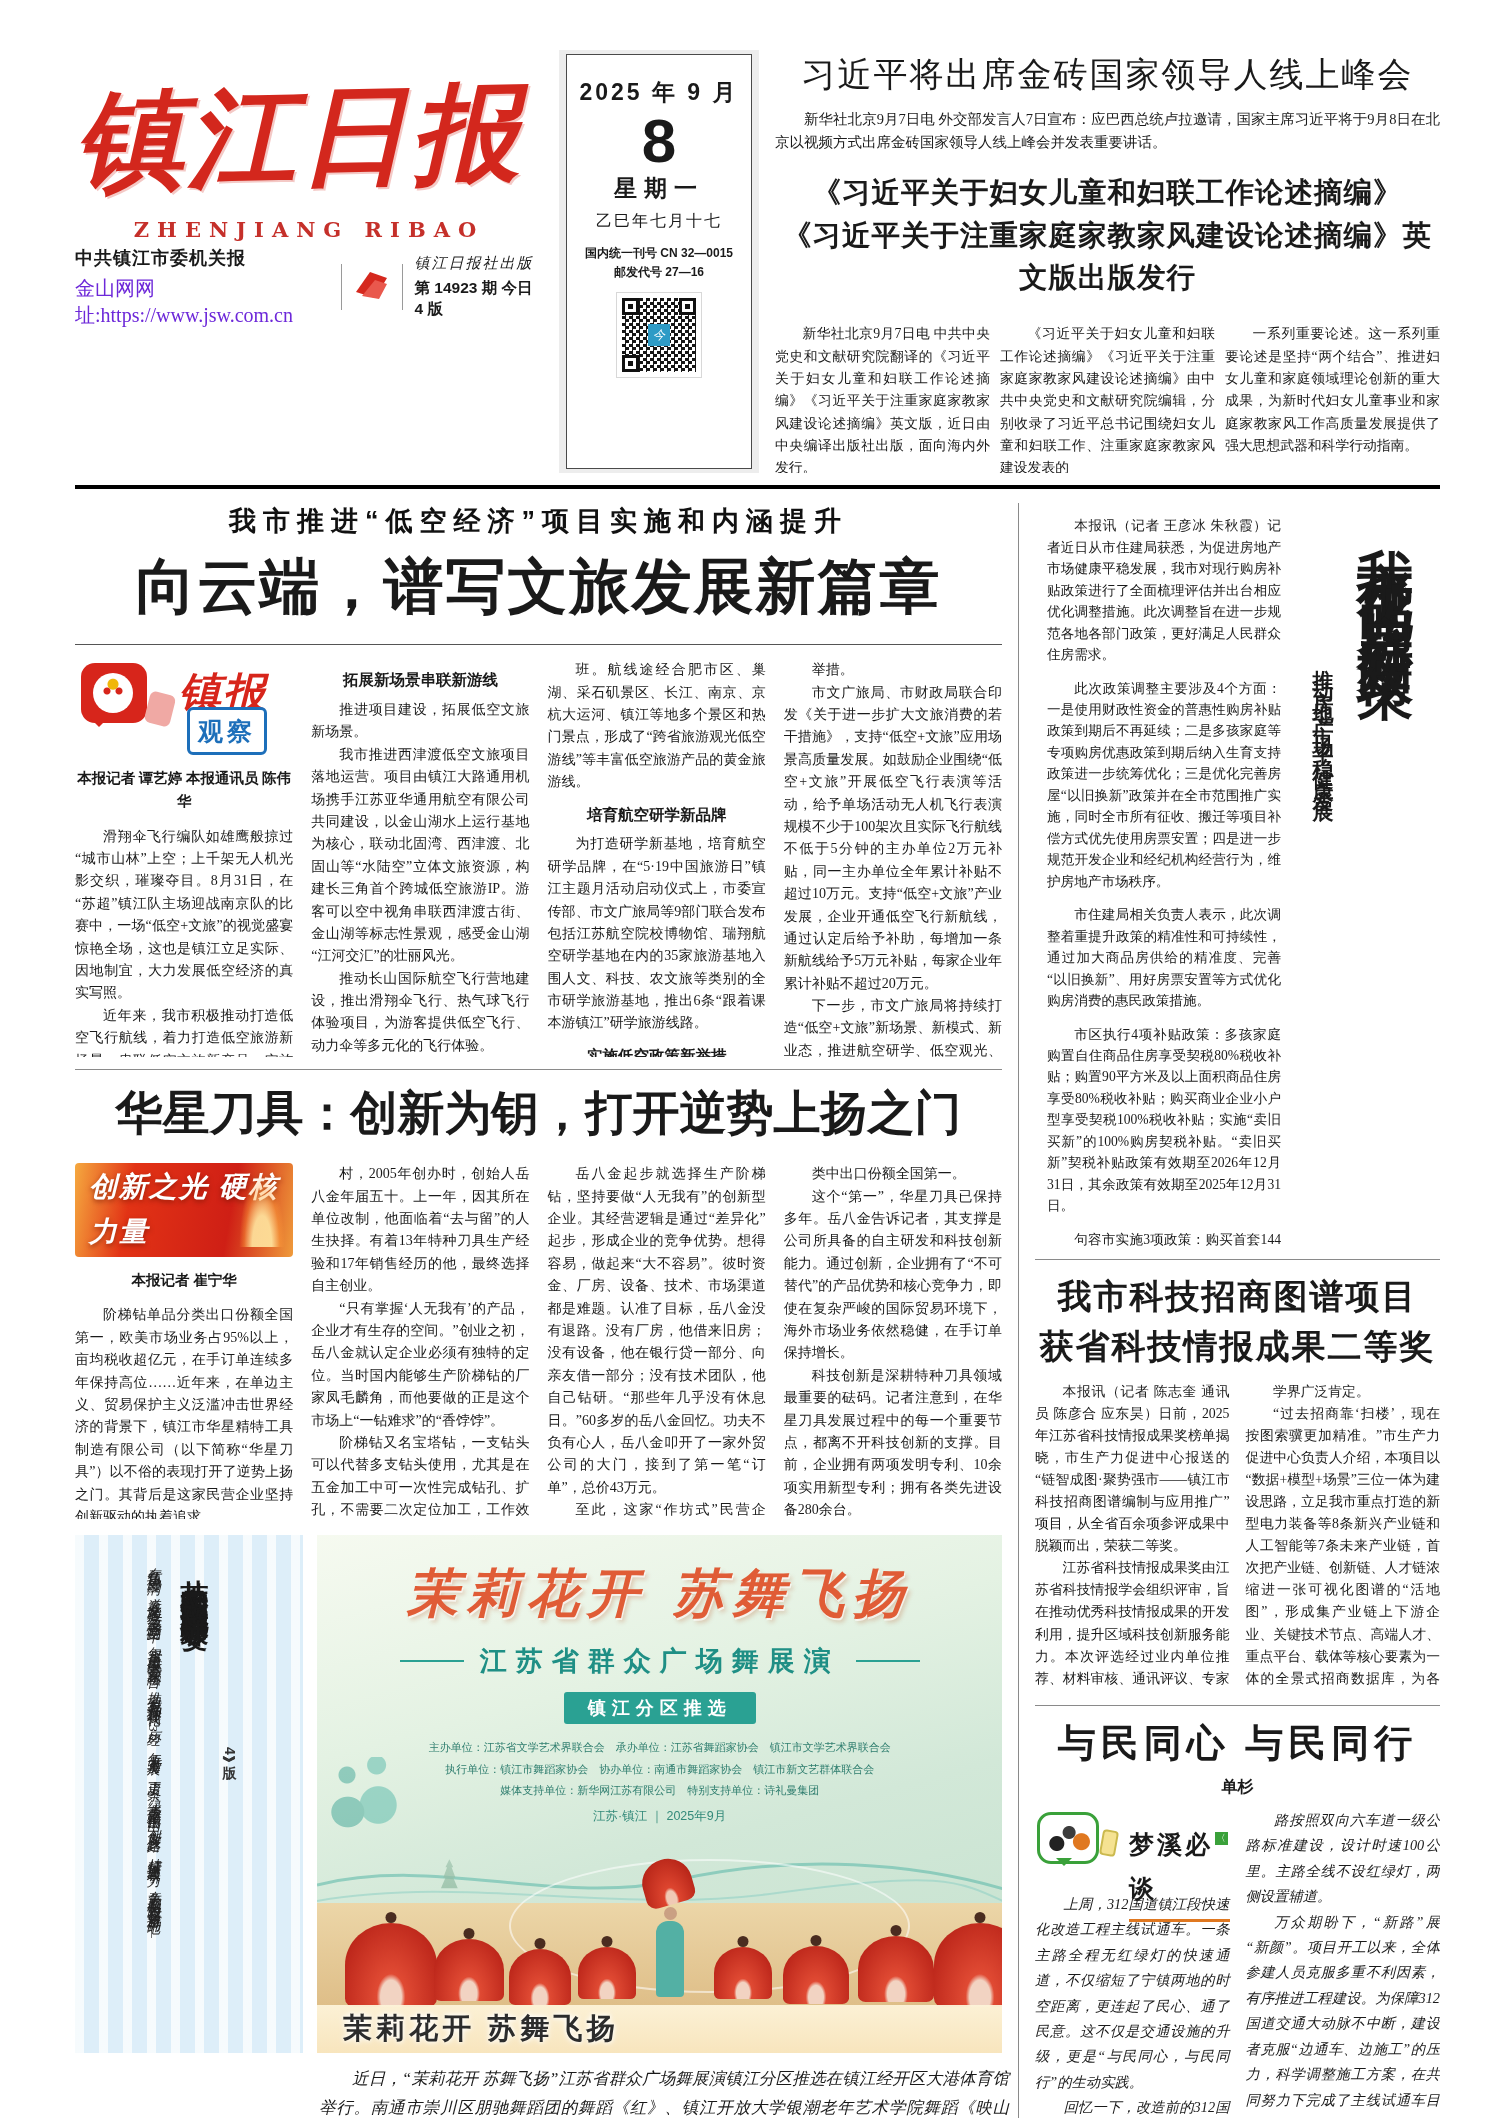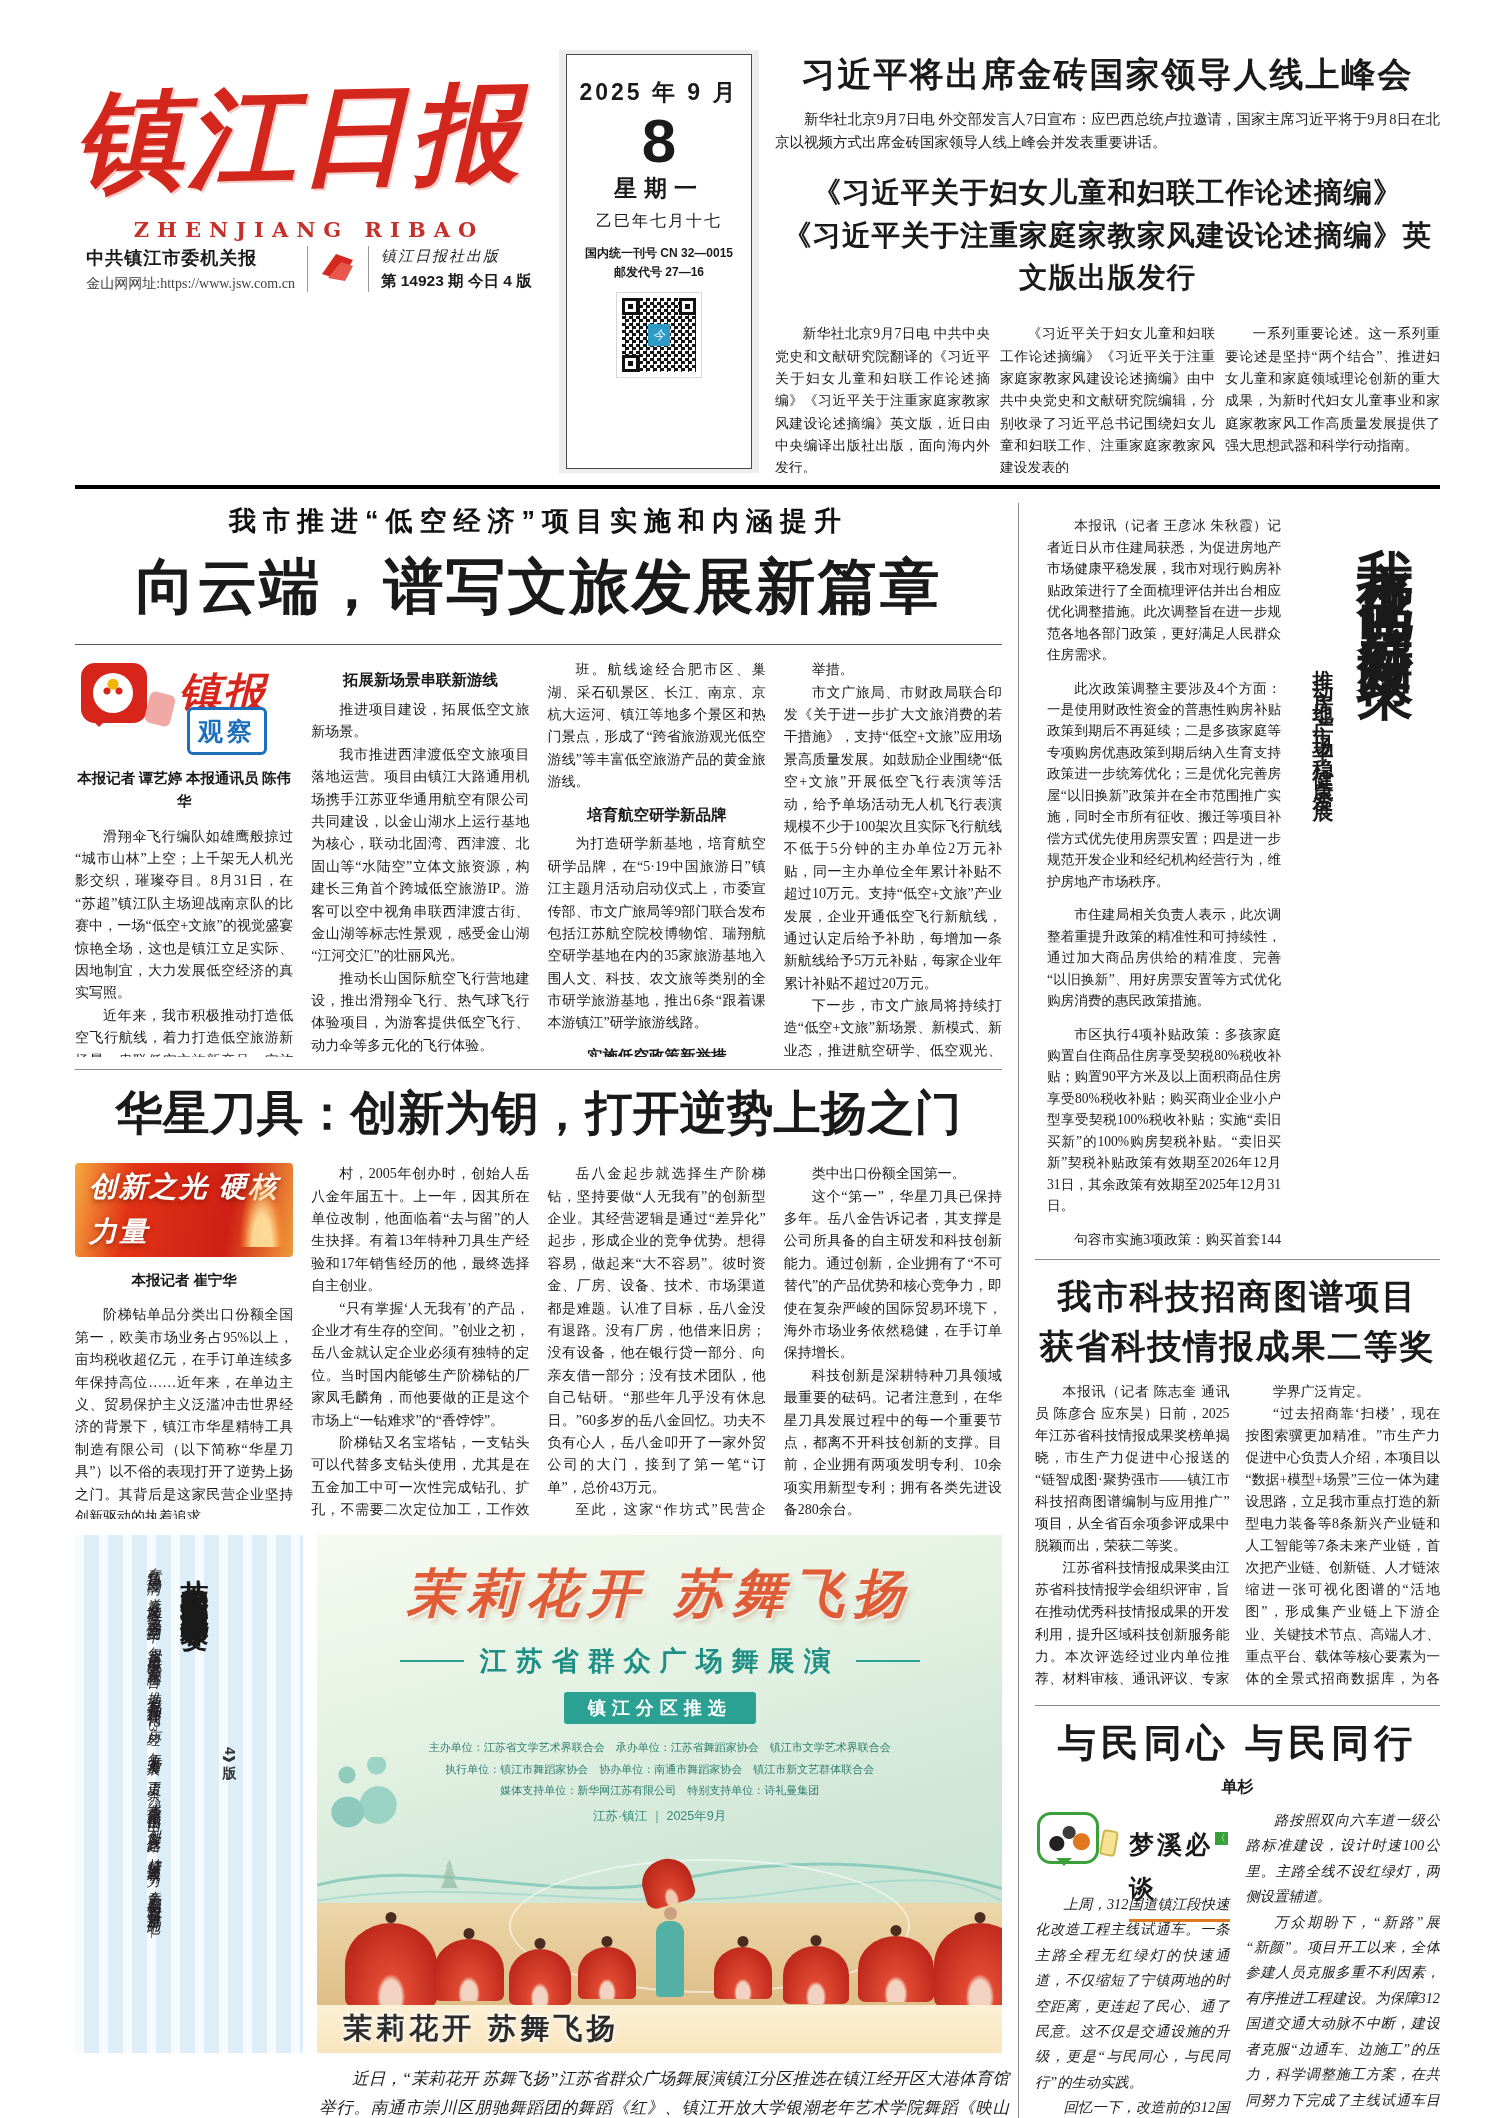--- a/index.html
+++ b/index.html
@@ -13,21 +13,21 @@
   .hdr { display:flex; gap:16px; }
   .mast { width:468px; }
   .mast-callig { font-family:"DejaVu Serif",serif; font-weight:bold; font-style:italic;
                  font-size:108px; color:#d3271d; letter-spacing:4px; line-height:1.6;
                  transform:rotate(-1.2deg); white-space:nowrap; text-shadow:2px 2px 0 rgba(211,39,29,.25); }
   .mast-pinyin { text-align:center; color:#c5302a; font-weight:bold; font-size:21px;
                  letter-spacing:8px; margin-top:-6px; font-family:"DejaVu Serif",serif; }
   .mast-info { display:flex; align-items:center; justify-content:center; gap:12px; margin-top:4px; }
   .mi-col { display:flex; flex-direction:column; gap:5px; }
   .mi-organ { font-size:18px; font-weight:bold; letter-spacing:1px; font-family:"Liberation Sans",sans-serif; }
-  .mi-web { font-size:14px; color:#404040; }
+  .mi-web { font-size:20px; color:#6d28d9; }
   .mi-pub { font-size:15px; font-style:italic; letter-spacing:2px; }
   .mi-issue { font-size:15.5px; font-weight:bold; font-family:"Liberation Sans",sans-serif; }
   .mi-div { width:1px; height:46px; background:#9a9a9a; }
 
   .datebox-wrap { width:200px; background:#ededed; padding:4px 7px; }
   .datebox { border:1px solid #4a4a4a; background:#fff; height:100%; text-align:center;
              padding:22px 6px 12px; font-family:"Liberation Sans","DejaVu Sans",sans-serif; }
   .db-ym { font-size:23px; font-weight:bold; letter-spacing:3px; }
   .db-day { font-size:62px; font-weight:bold; line-height:1.05; }
   .db-week { font-size:23px; font-weight:bold; letter-spacing:7px; }
@@ -38,21 +38,21 @@
         background-image:repeating-conic-gradient(#161616 0% 25%, #fff 0% 50%);
         background-size:7px 7px; border:5px solid #fff; outline:1px solid #d8d8d8; }
   .qr-f { position:absolute; width:17px; height:17px; border:3px solid #111; background:#fff; }
   .qr-f::after { content:''; position:absolute; inset:3px; background:#111; }
   .qr-f.tl{top:0;left:0} .qr-f.tr{top:0;right:0} .qr-f.bl{bottom:0;left:0}
   .qr-logo { position:absolute; top:50%; left:50%; transform:translate(-50%,-50%);
              width:22px; height:22px; background:#2e9bc6; color:#fff; font-size:12px;
              display:flex; align-items:center; justify-content:center; font-style:italic; }
 
   .topnews { flex:1; padding-top:2px; }
-  .tn1-title { font-size:34px; font-weight:700; text-align:center; letter-spacing:2px;
+  .tn1-title { font-size:34px; font-weight:400; text-align:center; letter-spacing:2px;
                font-family:"Liberation Sans",sans-serif; }
   .tn1-body { margin-top:10px; font-size:14.5px; line-height:1.62; }
   .tn2-title { font-size:28.5px; font-weight:900; text-align:center; line-height:1.5;
                margin-top:16px; letter-spacing:1px; font-family:"Liberation Sans",sans-serif; }
   .tn2-cols { display:flex; gap:10px; margin-top:24px; height:150px; overflow:hidden; }
   .tn2-cols > p { flex:1; font-size:13.8px; line-height:1.62; }
 
   .thick-rule { border-top:4px solid #000; margin-top:12px; }
 
   

